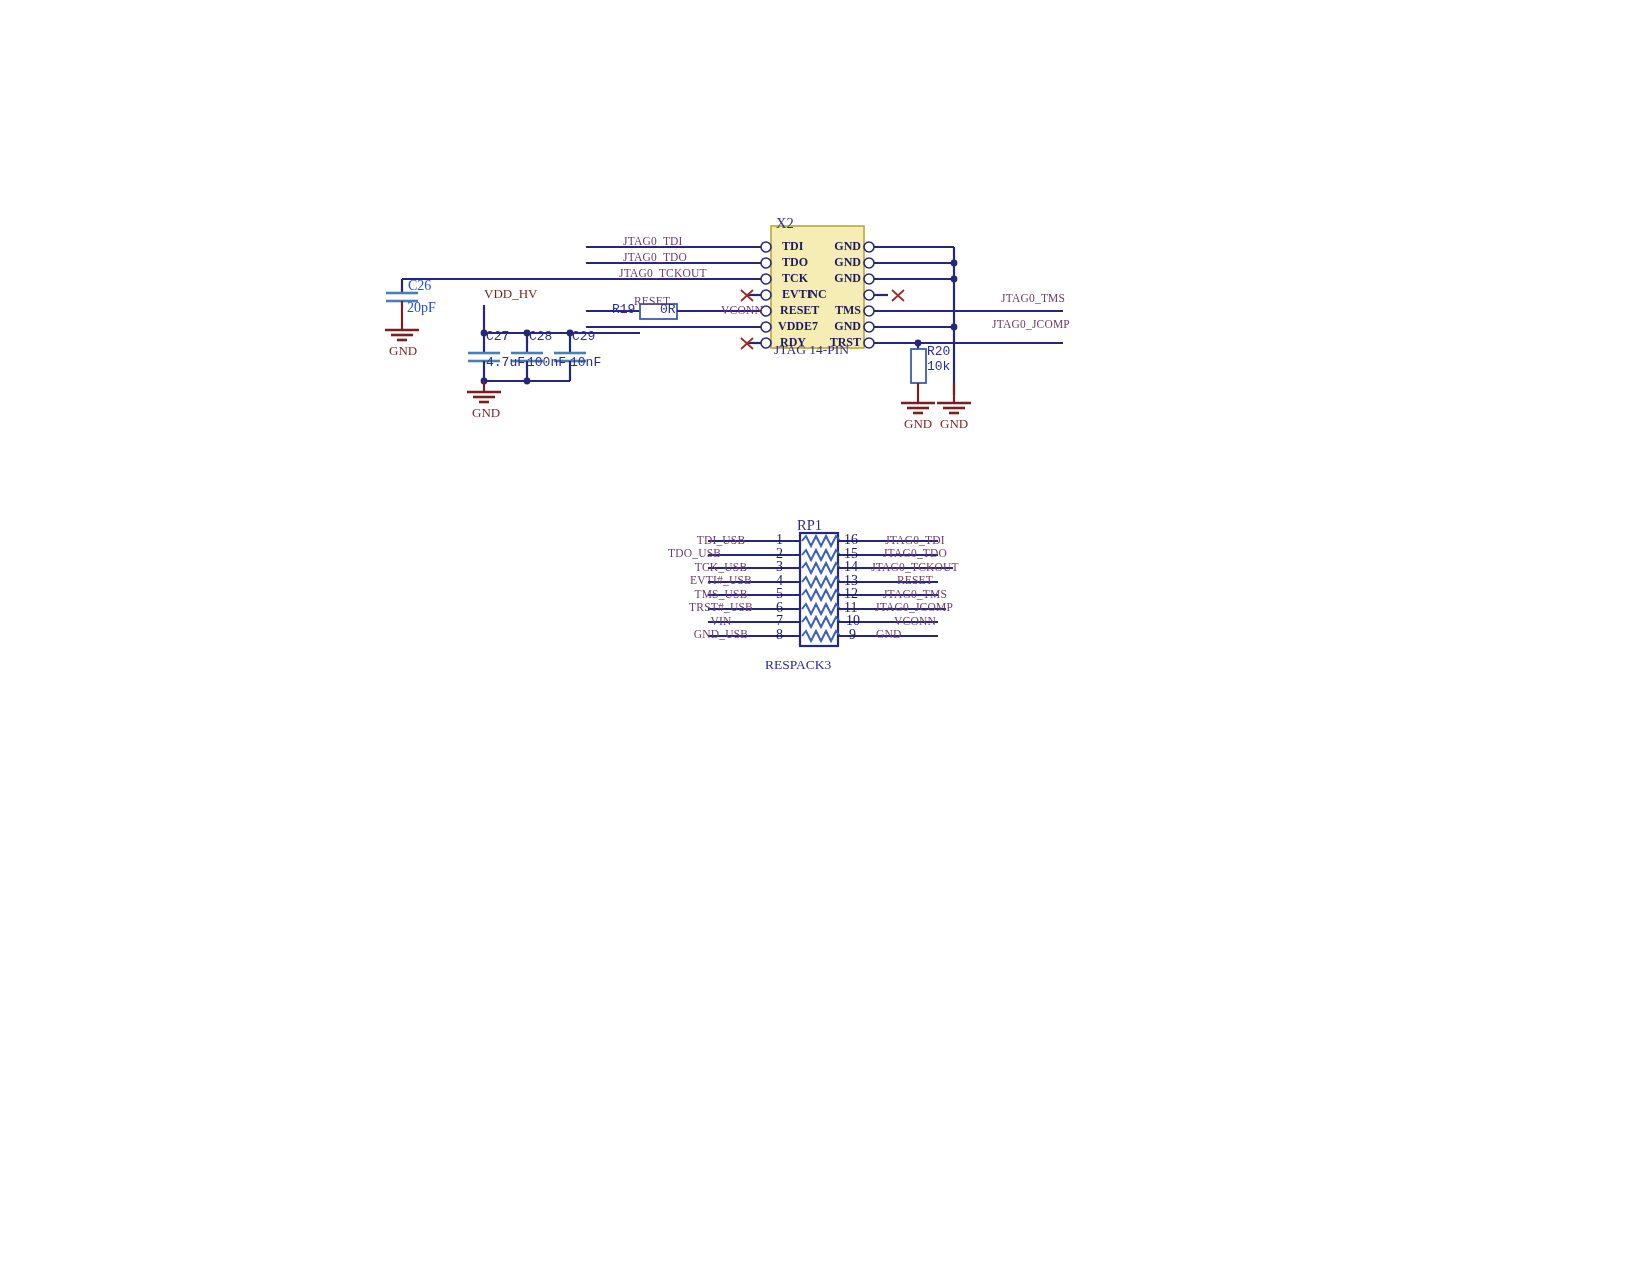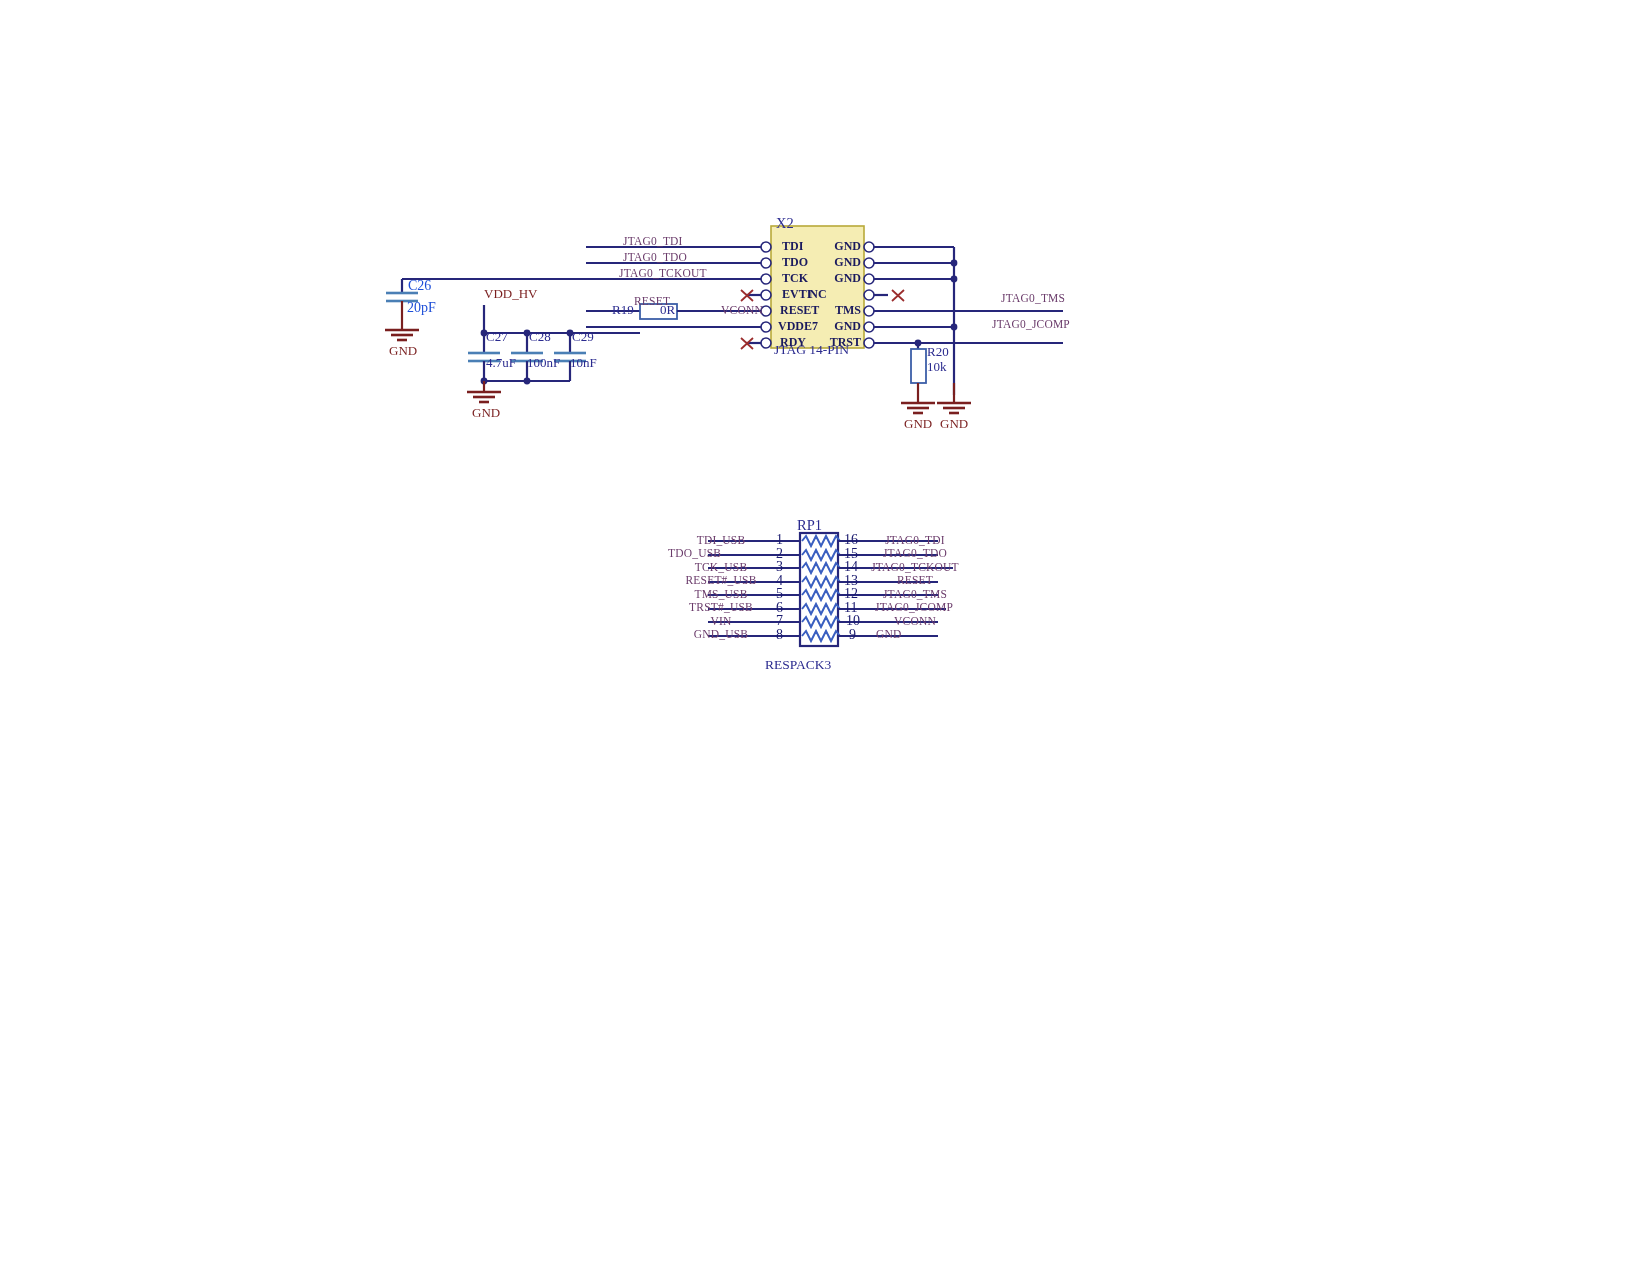--- a/index.html
+++ b/index.html
@@ -39,20 +39,21 @@
     font-size: 11.5px;
     letter-spacing: 0.2px;
   }
   .desig {          
     color: #1d4ed8;
     font-size: 14px;
   }
   .desig-sm {
     color: #2b2b8f;
     font-size: 13px;
+    font-family: Liberation Mono, monospace;
   }
   .pin {            
     color: #1a1a5e;
     font-size: 12px;
     font-weight: 600;
   }
   .pinnum {
     color: #1a1a6e;
     font-size: 14px;
   }
@@ -318,21 +319,21 @@
   <div class="lbl desig-sm" style="left:919px; top:360px;text-align:right;">10k</div>
   <div class="lbl gndlbl" style="left:896px; top:417px;">GND</div>
   <div class="lbl gndlbl" style="left:932px; top:417px;">GND</div>
 
   <div class="lbl boxname" style="left:789px; top:518px;">RP1</div>
   <div class="lbl title-lbl" style="left:757px; top:658px;">RESPACK3</div>
 
   <div class="lbl net" style="left:660px; top:535px; width:106px; text-align:center;">TDI_USB</div>
   <div class="lbl net" style="left:660px; top:548px; width:106px; text-align:left;">TDO_USB</div>
   <div class="lbl net" style="left:660px; top:562px; width:106px; text-align:center;">TCK_USB</div>
-  <div class="lbl net" style="left:660px; top:575px; width:106px; text-align:center;">RESET#_USB</div>
+  <div class="lbl net" style="left:660px; top:575px; width:106px; text-align:center;">EVTI#_USB</div>
   <div class="lbl net" style="left:660px; top:589px; width:106px; text-align:center;">TMS_USB</div>
   <div class="lbl net" style="left:660px; top:602px; width:106px; text-align:center;">TRST#_USB</div>
   <div class="lbl net" style="left:660px; top:616px; width:106px; text-align:center;">VIN</div>
   <div class="lbl net" style="left:660px; top:629px; width:106px; text-align:center;">GND_USB</div>
 
   <div class="lbl pinnum" style="left:768px; top:533px;">1</div>
   <div class="lbl pinnum" style="left:768px; top:547px;">2</div>
   <div class="lbl pinnum" style="left:768px; top:560px;">3</div>
   <div class="lbl pinnum" style="left:768px; top:574px;">4</div>
   <div class="lbl pinnum" style="left:768px; top:587px;">5</div>

